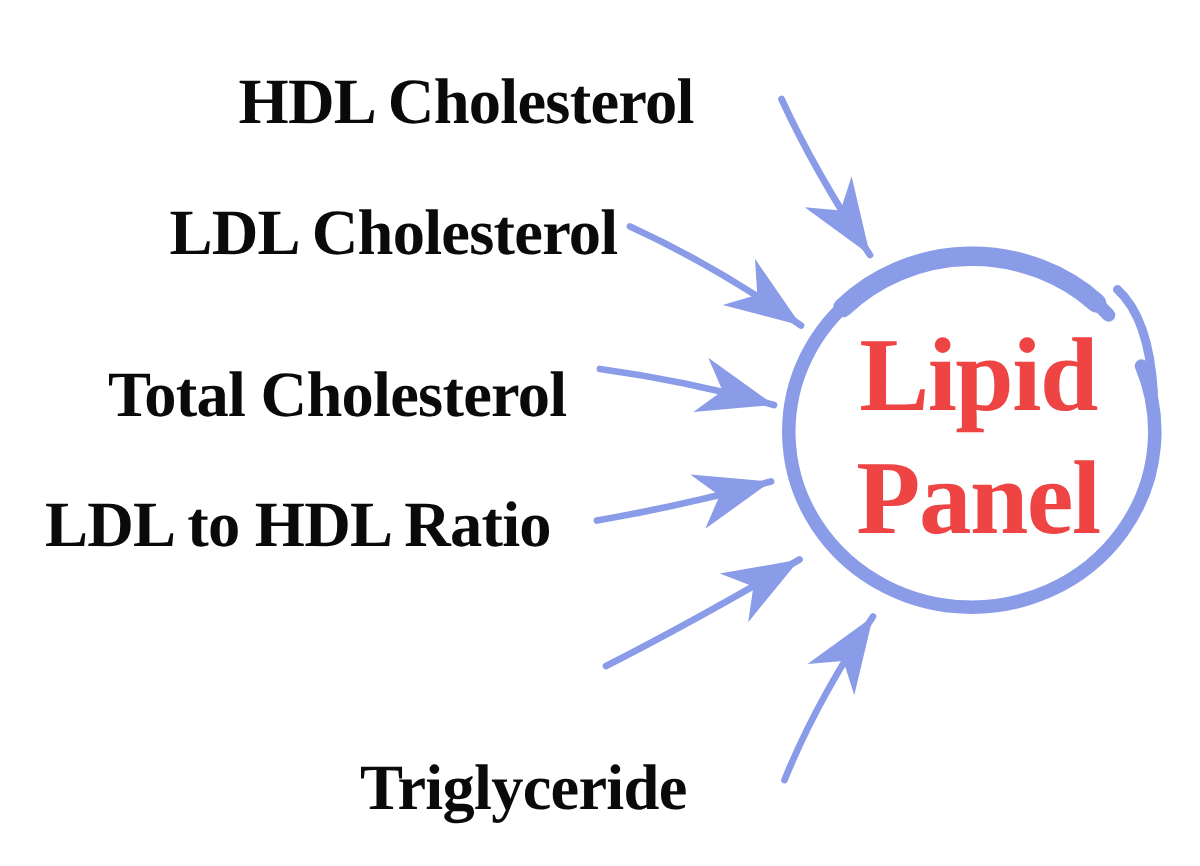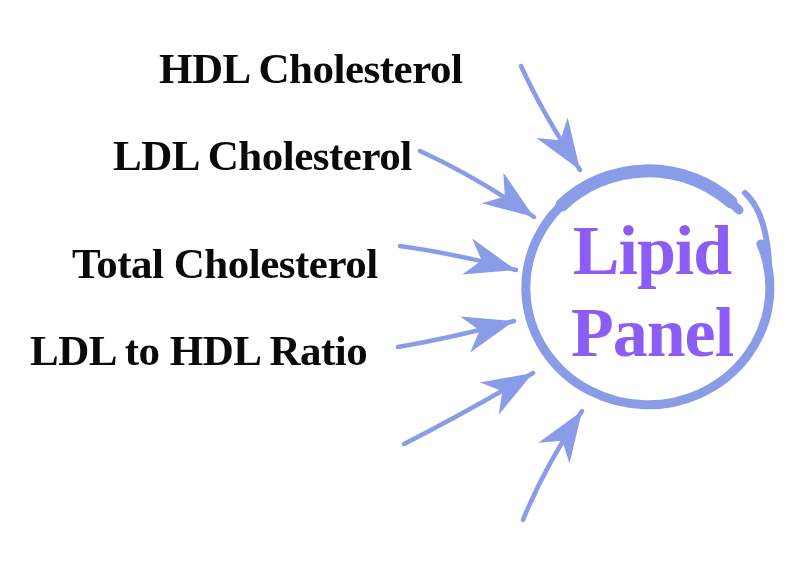--- a/index.html
+++ b/index.html
@@ -22,21 +22,21 @@
   }
   #center-title {
     position: absolute;
     left: 532px;
     top: 210px;
     width: 240px;
     text-align: center;
     font-size: 70px;
     font-weight: bold;
     line-height: 82px;
-    color: #8b5cf6;
+    color: #ef4444;
     letter-spacing: -1px;
   }
   #diagram-svg {
     position: absolute;
     left: 0; top: 0;
     width: 800px; height: 577px;
   }
   #diagram-svg path { fill: none; stroke-linecap: round; }
 </style>
 </head>
@@ -46,20 +46,21 @@
 
   <div class="label" style="left:159px; top:43px;">HDL Cholesterol</div>
 
   <div class="label" style="left:113px; top:130px;">LDL Cholesterol</div>
 
   <div class="label" style="left:72px; top:226px;margin-top:12px;">Total Cholesterol</div>
 
   <div class="label" style="left:30px; top:325px;">LDL to HDL Ratio</div>
 
 
+  <div class="label" style="left:240px; top:500px;">Triglyceride</div>
 
   <div id="center-title">Lipid Panel</div>
 
   <svg id="diagram-svg" viewBox="0 0 800 577" xmlns="http://www.w3.org/2000/svg">
     <defs>
       <marker id="ah" markerUnits="userSpaceOnUse" markerWidth="60" markerHeight="44" viewBox="-30 -11 32 22" refX="0" refY="0" orient="auto">
         <polygon points="0,0 -27,10 -19,0 -27,-10" fill="#8a9ce8"></polygon>
       </marker>
     </defs>
 

